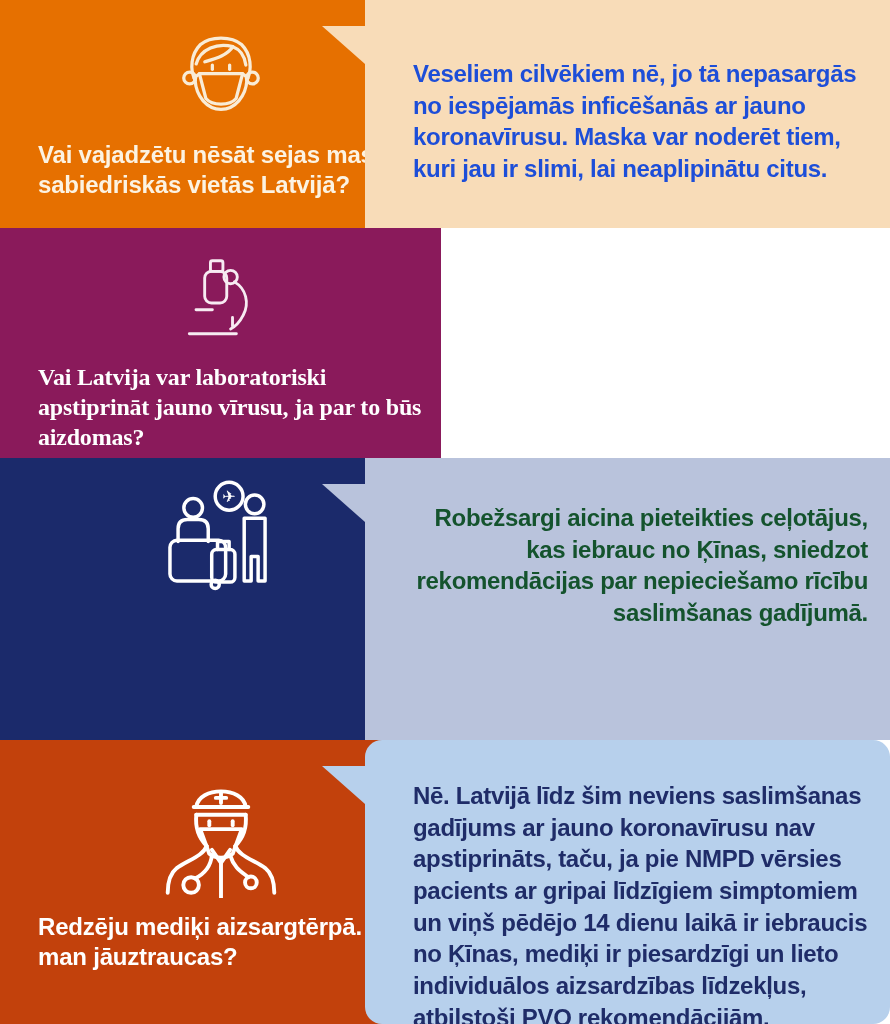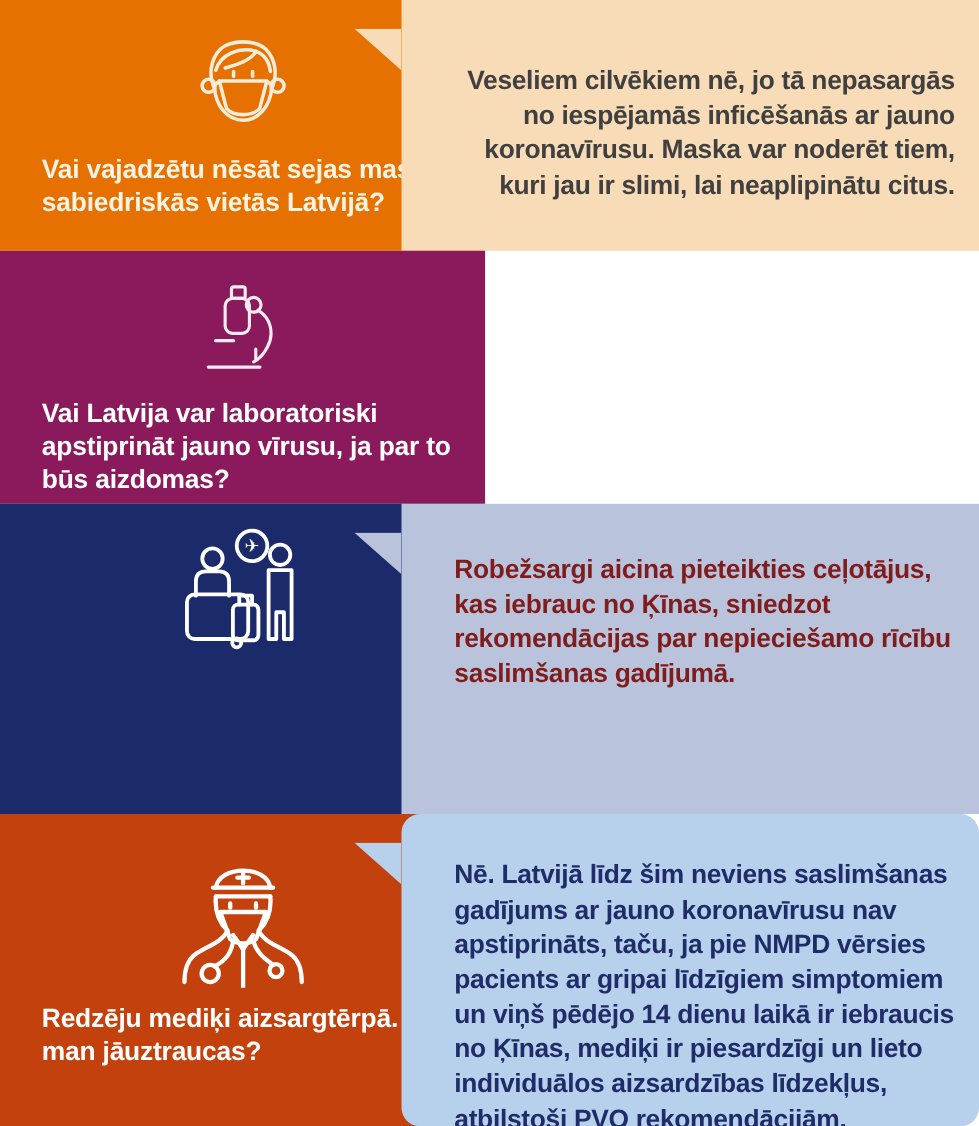--- a/index.html
+++ b/index.html
@@ -53,26 +53,26 @@
             <path d="M58,38 L58,42"></path>
           <path d="M30,46 L70,46 L64,69 C58,76 42,76 36,69 Z"></path>
           <path d="M30,46 L25,50"></path>
             <path d="M70,46 L75,50"></path>
         </svg>
       </div>
       <h2 class="q-text" style="color: rgb(252, 243, 226);">Vai vajadzētu nēsāt sejas masku sabiedriskās vietās Latvijā?</h2>
     </div>
     <div class="a-panel" style="background: rgb(248, 220, 184);">
       <div class="tail" style="background: rgb(248, 220, 184);"></div>
-      <p class="a-text" style="color: #404040; text-align: right;">Veseliem cilvēkiem nē, jo tā nepasargās no iespējamās inficēšanās ar jauno koronavīrusu. Maska var noderēt tiem, kuri jau ir slimi, lai neaplipinātu citus.</p>
+      <p class="a-text" style="color: #1d4ed8;">Veseliem cilvēkiem nē, jo tā nepasargās no iespējamās inficēšanās ar jauno koronavīrusu. Maska var noderēt tiem, kuri jau ir slimi, lai neaplipinātu citus.</p>
     </div>
   </section>
 
   <section class="row row-1">
-    <div class="q-panel" style="background: rgb(138, 26, 91);">
+    <div class="q-panel" style="background: rgb(138, 26, 91); font-family: Liberation Serif, serif;">
       <div class="icon-wrap">
         <svg viewBox="0 0 100 100" width="100" height="96" class="stroke-icon" style="stroke: rgb(247, 235, 242); color: rgb(247, 235, 242);">
           <rect x="39" y="6" width="13" height="11" rx="2"></rect>
           <rect x="33" y="17" width="23" height="33" rx="7"></rect>
           <circle cx="60" cy="23" r="7"></circle>
           <path d="M64,28 C76,35 80,50 73,63 C70,69 66,74 60,77"></path>
           <path d="M24,57 L41,57"></path>
           <path d="M62,65 L62,74"></path>
           <path d="M17,82 L66,82"></path>
         </svg>
@@ -93,21 +93,21 @@
           <circle cx="79" cy="21" r="8"></circle>
           <path d="M70,87 L70,33 L88,33 L88,87 L82,87 L82,66 L76,66 L76,87 Z"></path>
           <path d="M47,60 L47,53 L57,53 L57,60"></path>
           <rect x="42" y="60" width="20" height="28" rx="4"></rect>
           <circle cx="45" cy="90" r="3.5"></circle>
         </svg>
       </div>
     </div>
     <div class="a-panel" style="background: rgb(185, 195, 220);">
       <div class="tail" style="background: rgb(185, 195, 220);"></div>
-      <p class="a-text" style="color: #7f1d1d;">Robežsargi aicina pieteikties ceļotājus, kas iebrauc no Ķīnas, sniedzot rekomendācijas par nepieciešamo rīcību saslimšanas gadījumā.</p>
+      <p class="a-text" style="color: #14532d; text-align: right;">Robežsargi aicina pieteikties ceļotājus, kas iebrauc no Ķīnas, sniedzot rekomendācijas par nepieciešamo rīcību saslimšanas gadījumā.</p>
     </div>
   </section>
 
   <section class="row row-3">
     <div class="q-panel" style="background: #c2410c;">
       <div class="icon-wrap">
         <svg viewBox="0 0 100 100" width="132" height="130" class="stroke-icon" style="stroke: rgb(255, 255, 255); color: rgb(255, 255, 255);">
           <path d="M31,30 C33,14 67,14 69,30"></path>
           <path d="M29,30 L71,30"></path>
             <path d="M31,36 L69,36"></path>

